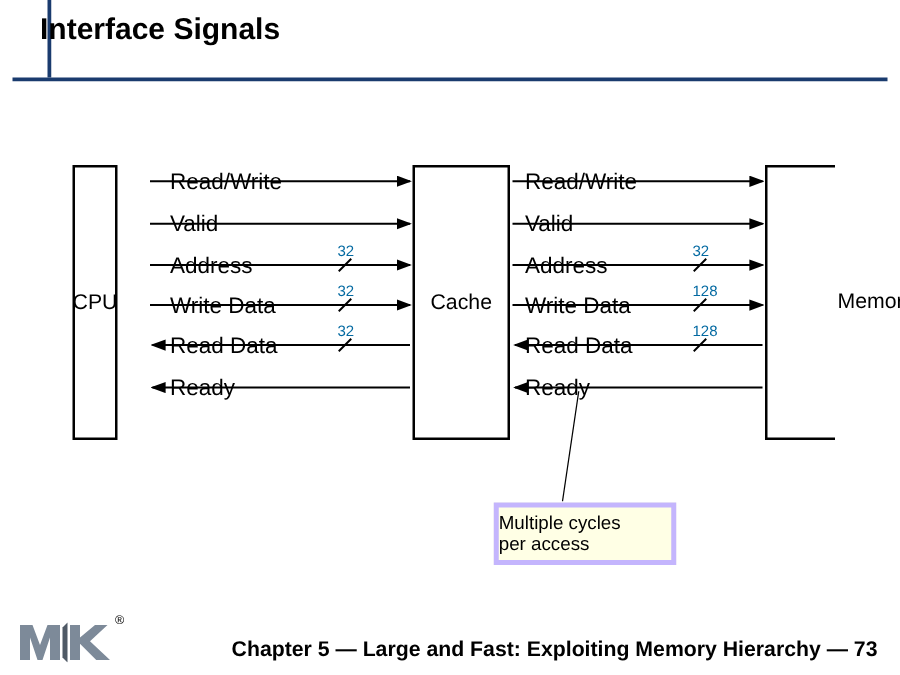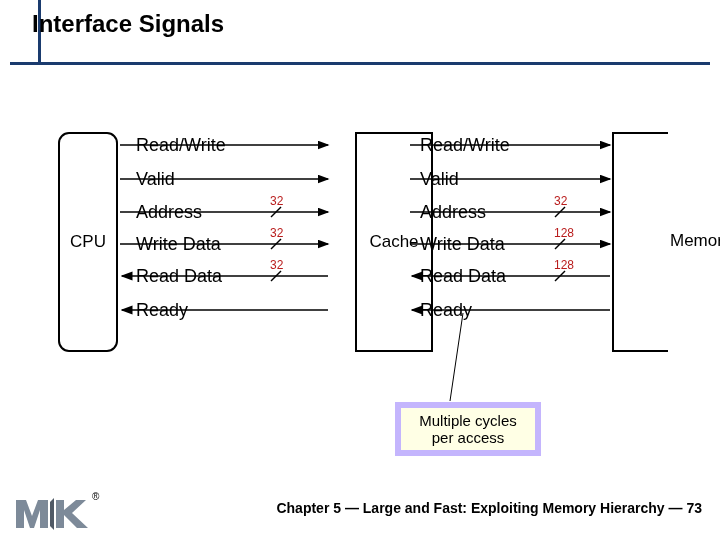--- a/index.html
+++ b/index.html
@@ -3,30 +3,30 @@
 <meta charset="utf-8">
 <style>
   * { box-sizing: border-box; margin: 0; padding: 0; }
   body { width: 720px; height: 540px; background: #fff; font-family: Arial, Helvetica, sans-serif; position: relative; }
   .title-area { position: absolute; left: 32px; top: 10px; }
   .title { font-size: 24px; font-weight: bold; color: #000; }
   .title-bar { position: absolute; left: 10px; top: 62px; width: 700px; height: 3px; background: #1A3B6E; }
   .title-tick { position: absolute; left: 38px; top: 0px; width: 3px; height: 62px; background: #1A3B6E; }
   .diagram { position: absolute; left: 58px; top: 132px; width: 620px; height: 230px; }
   .box { position: absolute; border: 2px solid #000; background: #fff; display: flex; align-items: center; justify-content: center; font-size: 17px; }
-  .box-cpu    { left: 0px;   top: 0px;  width: 60px; height: 220px; border-radius: 11px; }
-  .box-cache  { left: 272px; top: 0px;  width: 78px; height: 220px; margin-left: 25px; }
+  .box-cpu    { left: 0px;   top: 0px;  width: 36px; height: 220px; }
+  .box-cache  { left: 272px; top: 0px;  width: 78px; height: 220px; }
   .box-mem    { left: 554px; top: 0px;  width: 56px; height: 220px; border-right:none;}
   .mem-label { position:absolute; left: 612px; top: 99px; font-size:17px;}
   .sig-label { position: absolute; font-size: 18px; color:#000; }
-  .bits { position:absolute; font-size:12px; color:#b91c1c; } 
+  .bits { position:absolute; font-size:12px; color:#0369a1; } 
   svg.wires { position:absolute; left:0; top:0; overflow:visible; }
-  .annotation-box { position:absolute; left:395px; top:402px; width:146px; border:6px solid #c4b5fd; background:#FFFFE5; text-align:center; font-size:15px; padding:4px 0; }
+  .annotation-box { position:absolute; left:395px; top:402px; width:146px; border:4px solid #c4b5fd; background:#FFFFE5; font-size:15px; padding:4px 0; }
   .footer { position:absolute; left:0; bottom:10px; width:720px; }
-  .footer-text { position:absolute; right:18px; bottom:14px; font-size:14px; font-weight:bold; color:#000; }
+  .footer-text { position:absolute; right:18px; bottom:0; font-size:17px; font-weight:bold; color:#000; }
   .logo { position:absolute; left:14px; bottom:0px; }
   .logo svg { display:block; }
   .reg { position:absolute; left:92px; bottom:28px; font-size:10px;}
 </style>
 </head>
 <body>
 
 <div class="title-tick"></div>
 <div class="title-area">
   <div class="title">Interface Signals</div>

